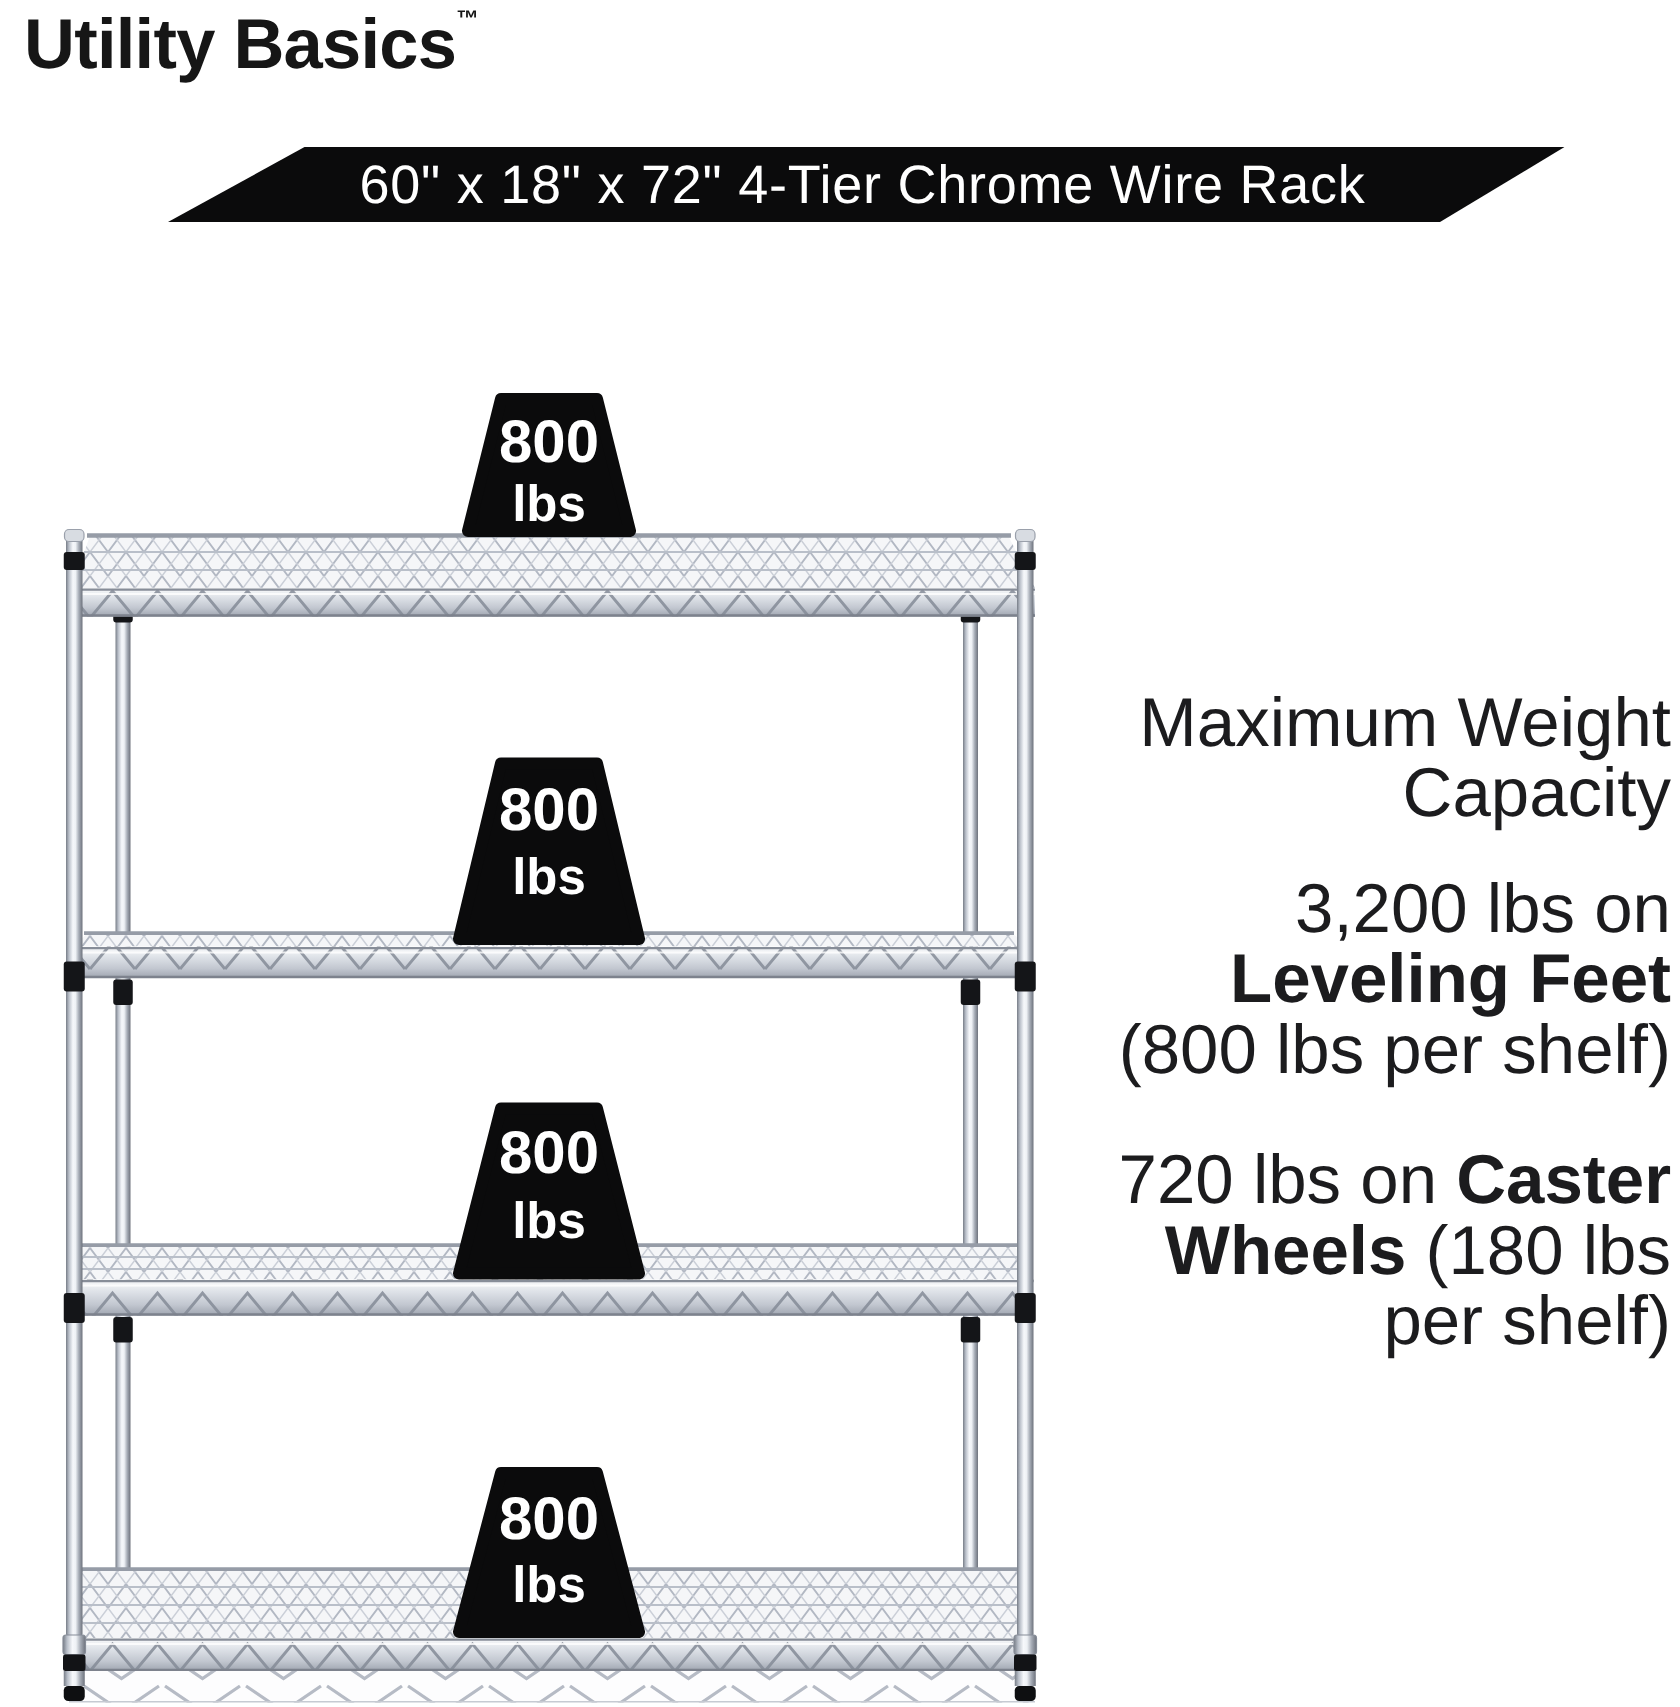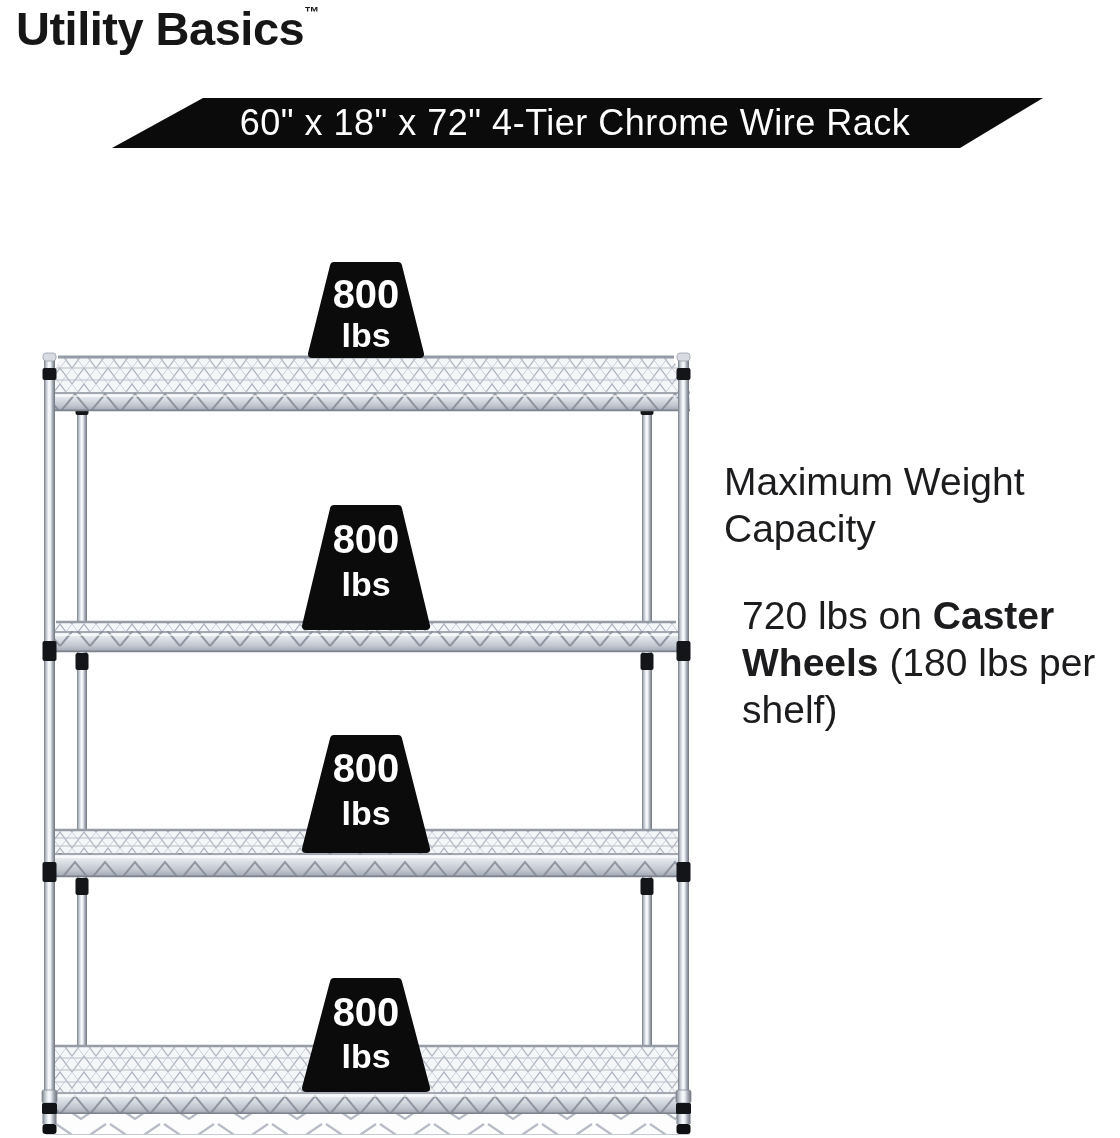--- a/index.html
+++ b/index.html
@@ -20,21 +20,21 @@
     clip-path:polygon(103px 0, 943px 0, 860px 50px, 12px 50px);
     display:flex;align-items:center;justify-content:center;
   }
   .banner .banner-text{
     color:#ffffff;font-size:36px;font-weight:400;letter-spacing:0.5px;white-space:nowrap;
   }
   .banner .banner-text b{font-weight:400;}
   
   .info{
     position:absolute;left:724px;top:458px;width:390px;
-    font-size:39px;line-height:47px;color:#1c1c1e;
+    font-size:46px;line-height:47px;color:#1c1c1e;text-align:right;
   }
   .info p{margin:0;}
   .info .p-leveling{margin-top:30px;}
   .info .p-caster{margin-top:40px;margin-left:18px;}
   .info b{font-weight:800;}
   
   .rack-svg{position:absolute;left:0;top:0;width:1120px;height:1138px;}
   .wt-num{font-family:"Liberation Sans",sans-serif;font-weight:700;fill:#ffffff;}
 </style>
 </head>
@@ -195,16 +195,17 @@
     </g>
     <g>
       <path d="M334,982 L398,982 L426,1088 L306,1088 Z" fill="#0b0b0c" stroke="#0b0b0c" stroke-width="8" stroke-linejoin="round"></path>
       <text class="wt-num" x="366" y="1026" font-size="40" text-anchor="middle">800</text>
       <text class="wt-num" x="366" y="1068" font-size="34" text-anchor="middle">lbs</text>
     </g>
   </svg>
 
   <div class="info">
     <p class="p-heading">Maximum Weight Capacity</p>
+    <p class="p-leveling"><span>3,200 lbs on </span><b>Leveling Feet</b><span> (800 lbs per shelf)</span></p>
     <p class="p-caster"><span>720 lbs on </span><b>Caster Wheels</b><span> (180 lbs per shelf)</span></p>
   </div>
 
 </div>
 
 </body></html>

